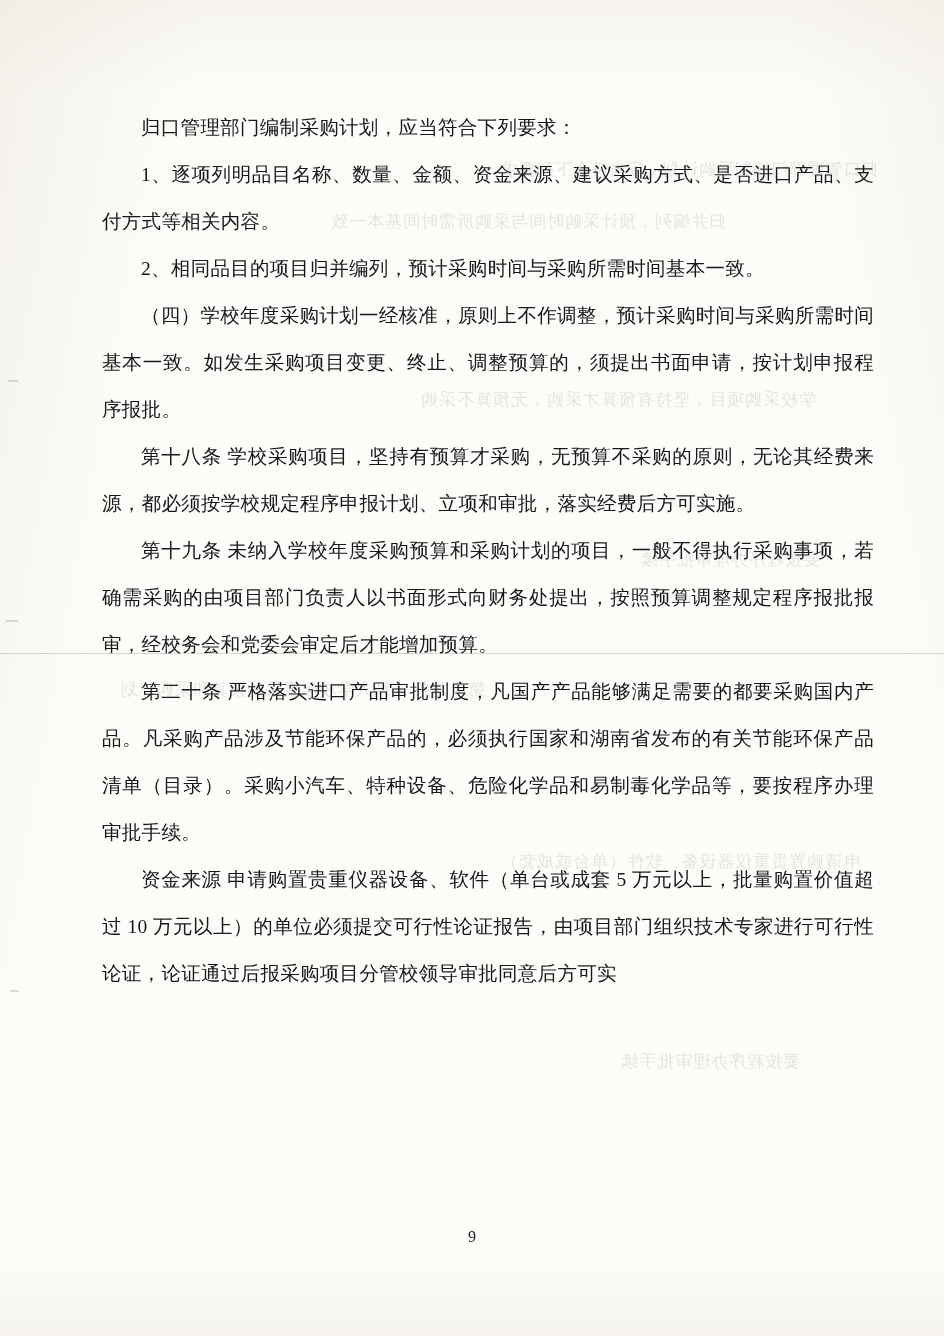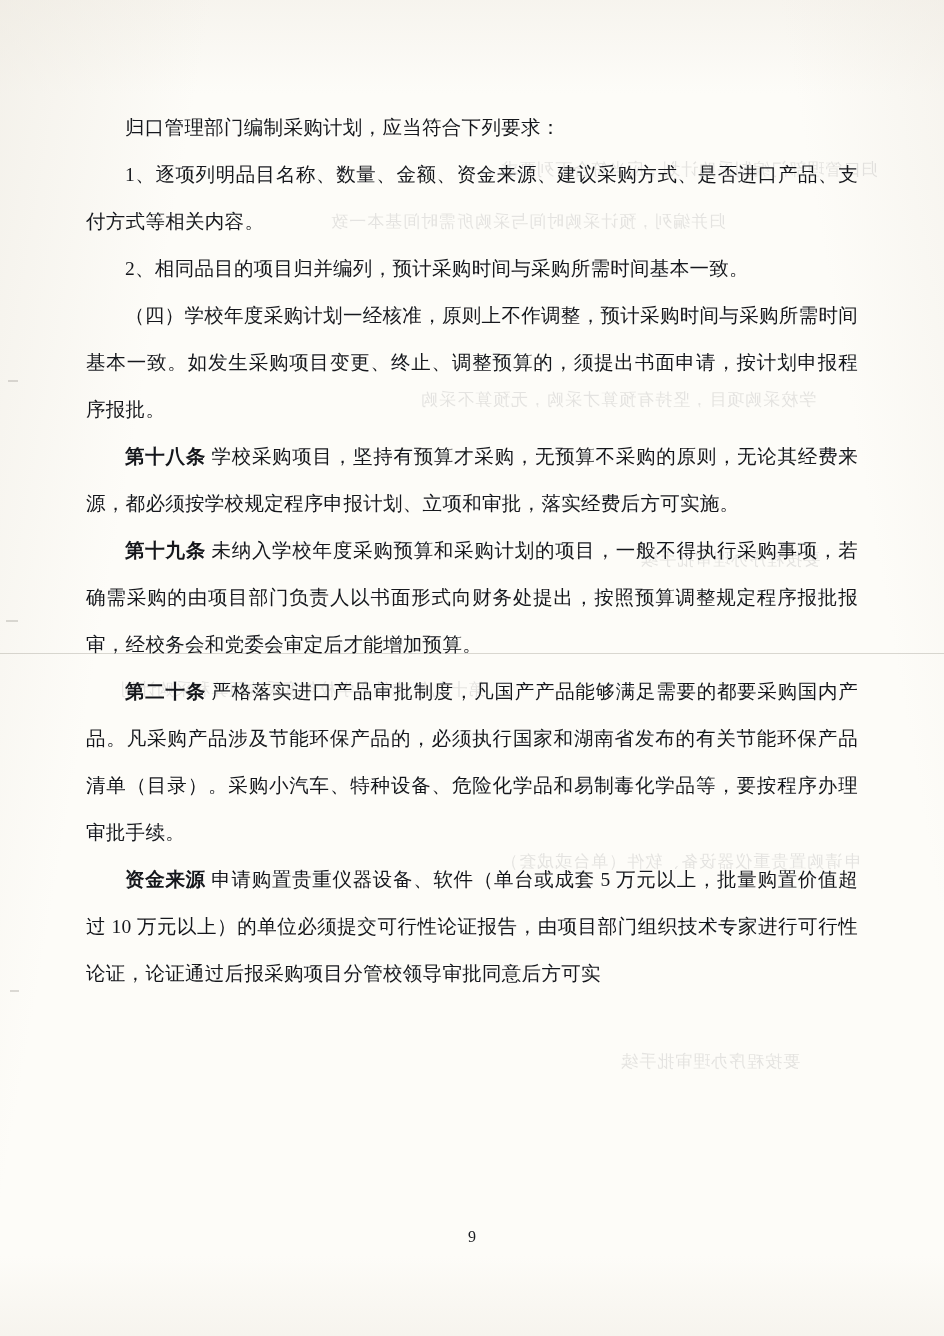--- a/index.html
+++ b/index.html
@@ -31,37 +31,37 @@
     position: absolute;
     left: 0;
     right: 0;
     top: 653px;
     height: 1px;
     background: rgba(150,145,135,0.35);
     pointer-events: none;
   }
   .body-text {
     position: absolute;
-    left: 86px;
+    left: 102px;
     top: 104px;
     width: 772px;
     font-size: 19.5px;
     line-height: 47px;
     color: #15171c;
     letter-spacing: 0.3px;
     text-align: justify;
     text-justify: inter-ideograph;
   }
   .para {
     margin: 0 0 0 0;
     text-indent: 2em;
   }
   .para + .para { margin-top: 0; }
   .bold-head {
-    font-weight: bold;
+    font-weight: normal;
   }
   
   .ghost {
     position: absolute;
     color: rgba(60,60,70,0.13);
     font-size: 17px;
     line-height: 44px;
     letter-spacing: 1px;
     transform: scaleX(-1);
     pointer-events: none;

